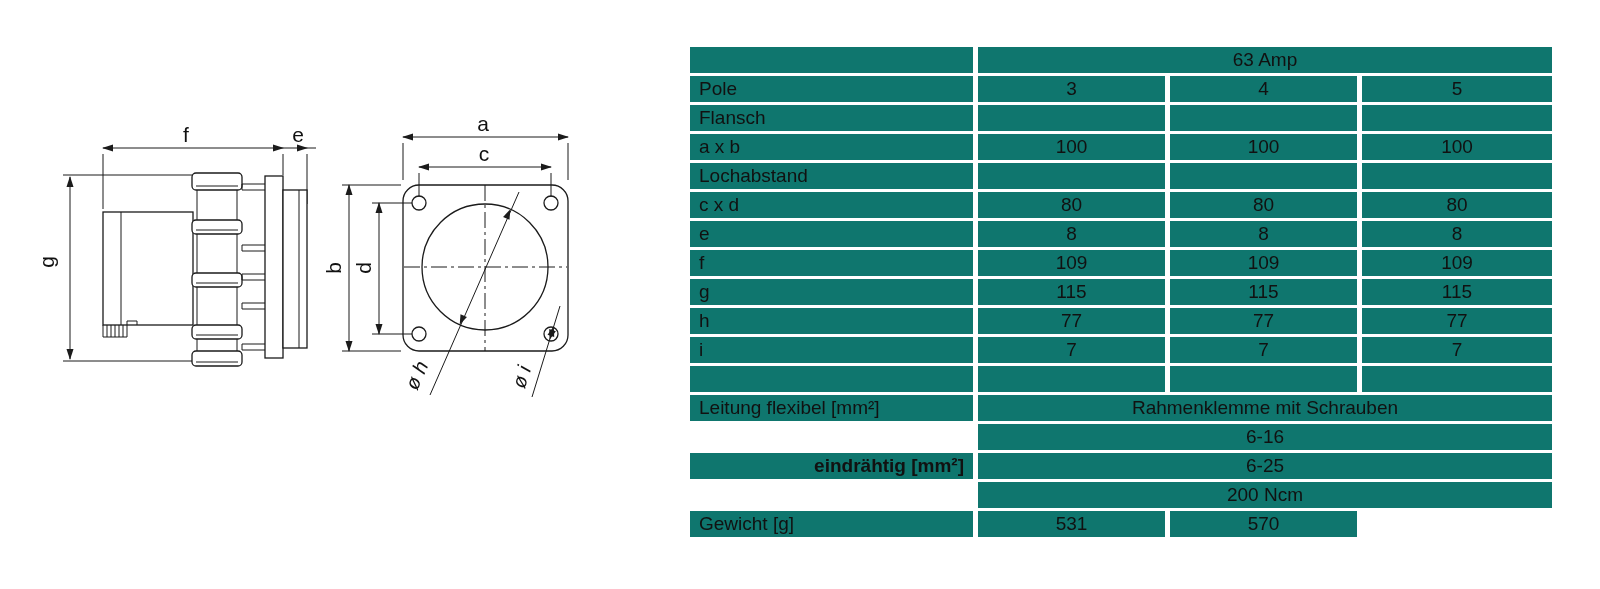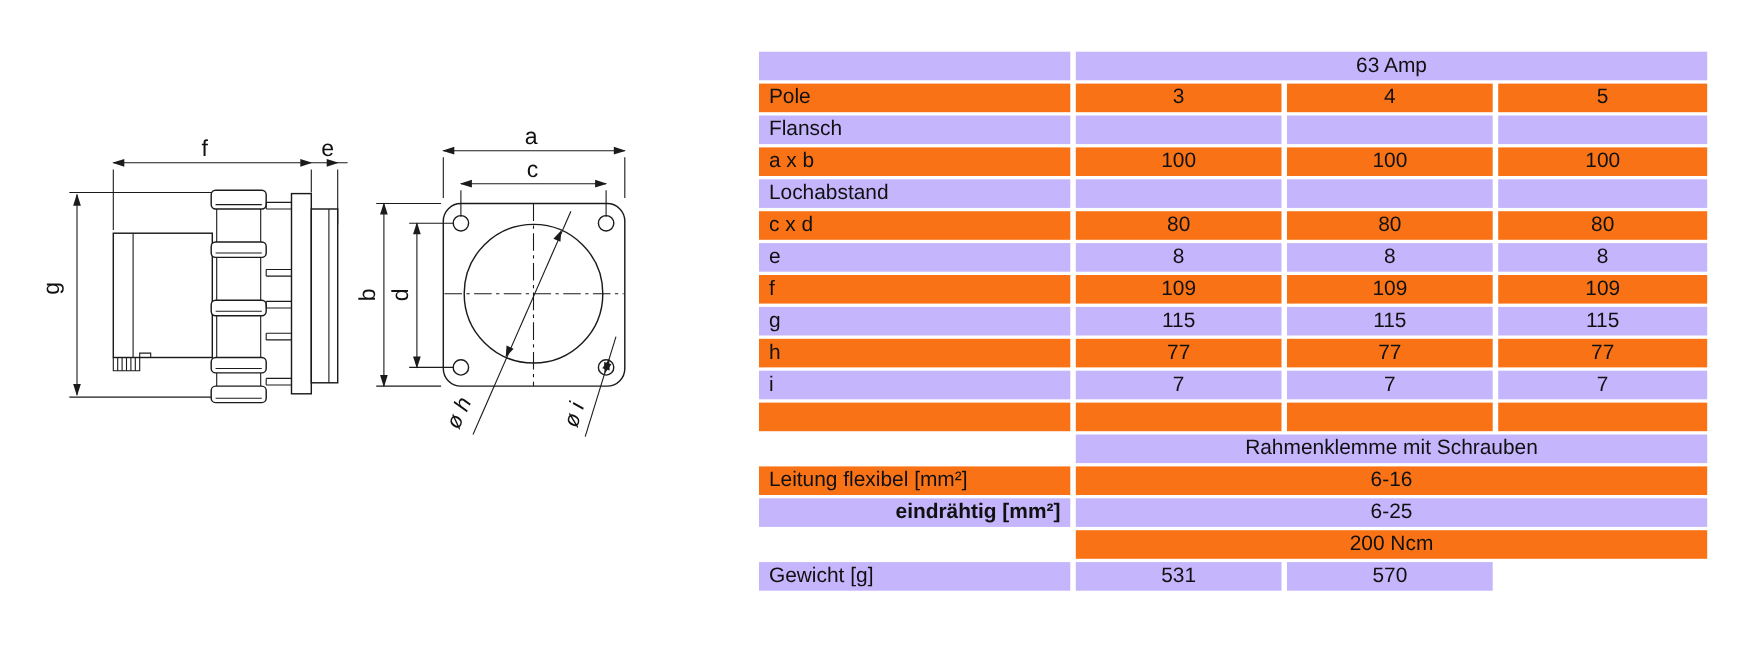--- a/index.html
+++ b/index.html
@@ -9,22 +9,22 @@
   }
   
   .tbl{
     position:absolute;left:690px;top:47px;
     display:grid;
     grid-template-columns:283px 187px 187px 190px;
     gap:3px 5px;
     font-size:19px;color:#111;
   }
   .c{height:26px;line-height:26px;white-space:nowrap;overflow:hidden;}
-  .g{background:#c4b5fd;}
-  .l{background:#f97316;}
+  .g{background:#0f766e;}
+  .l{background:#0f766e;}
   .lab{padding-left:9px;text-align:left;}
   .val{text-align:center;}
   .m{grid-column:2 / span 3;text-align:center;}
   .rt{text-align:right;padding-right:9px;font-weight:bold;}
   
   .drawing{position:absolute;left:0;top:0;}
   .ln{stroke:#1b1b1b;fill:none;stroke-width:1.3;}
   .thin{stroke:#1b1b1b;fill:none;stroke-width:1;}
   .wfill{fill:#ffffff;stroke:#1b1b1b;stroke-width:1.3;}
   .arr{fill:#1b1b1b;stroke:none;}
@@ -188,23 +188,23 @@
   <div class="c g lab">i</div>
   <div class="c g val">7</div>
   <div class="c g val">7</div>
   <div class="c g val">7</div>
 
   <div class="c l lab"></div>
   <div class="c l val"></div>
   <div class="c l val"></div>
   <div class="c l val"></div>
 
+  <div class="c l lab">Leitung flexibel [mm²]</div>
+
   <div class="c g m">Rahmenklemme mit Schrauben</div>
-
-  <div class="c l lab">Leitung flexibel [mm²]</div>
   <div class="c l m">6-16</div>
 
   <div class="c g rt">eindrähtig [mm²]</div>
   <div class="c g m">6-25</div>
 
   <div class="c l m">200 Ncm</div>
 
   <div class="c g lab">Gewicht [g]</div>
   <div class="c g val">531</div>
   <div class="c g val">570</div>

